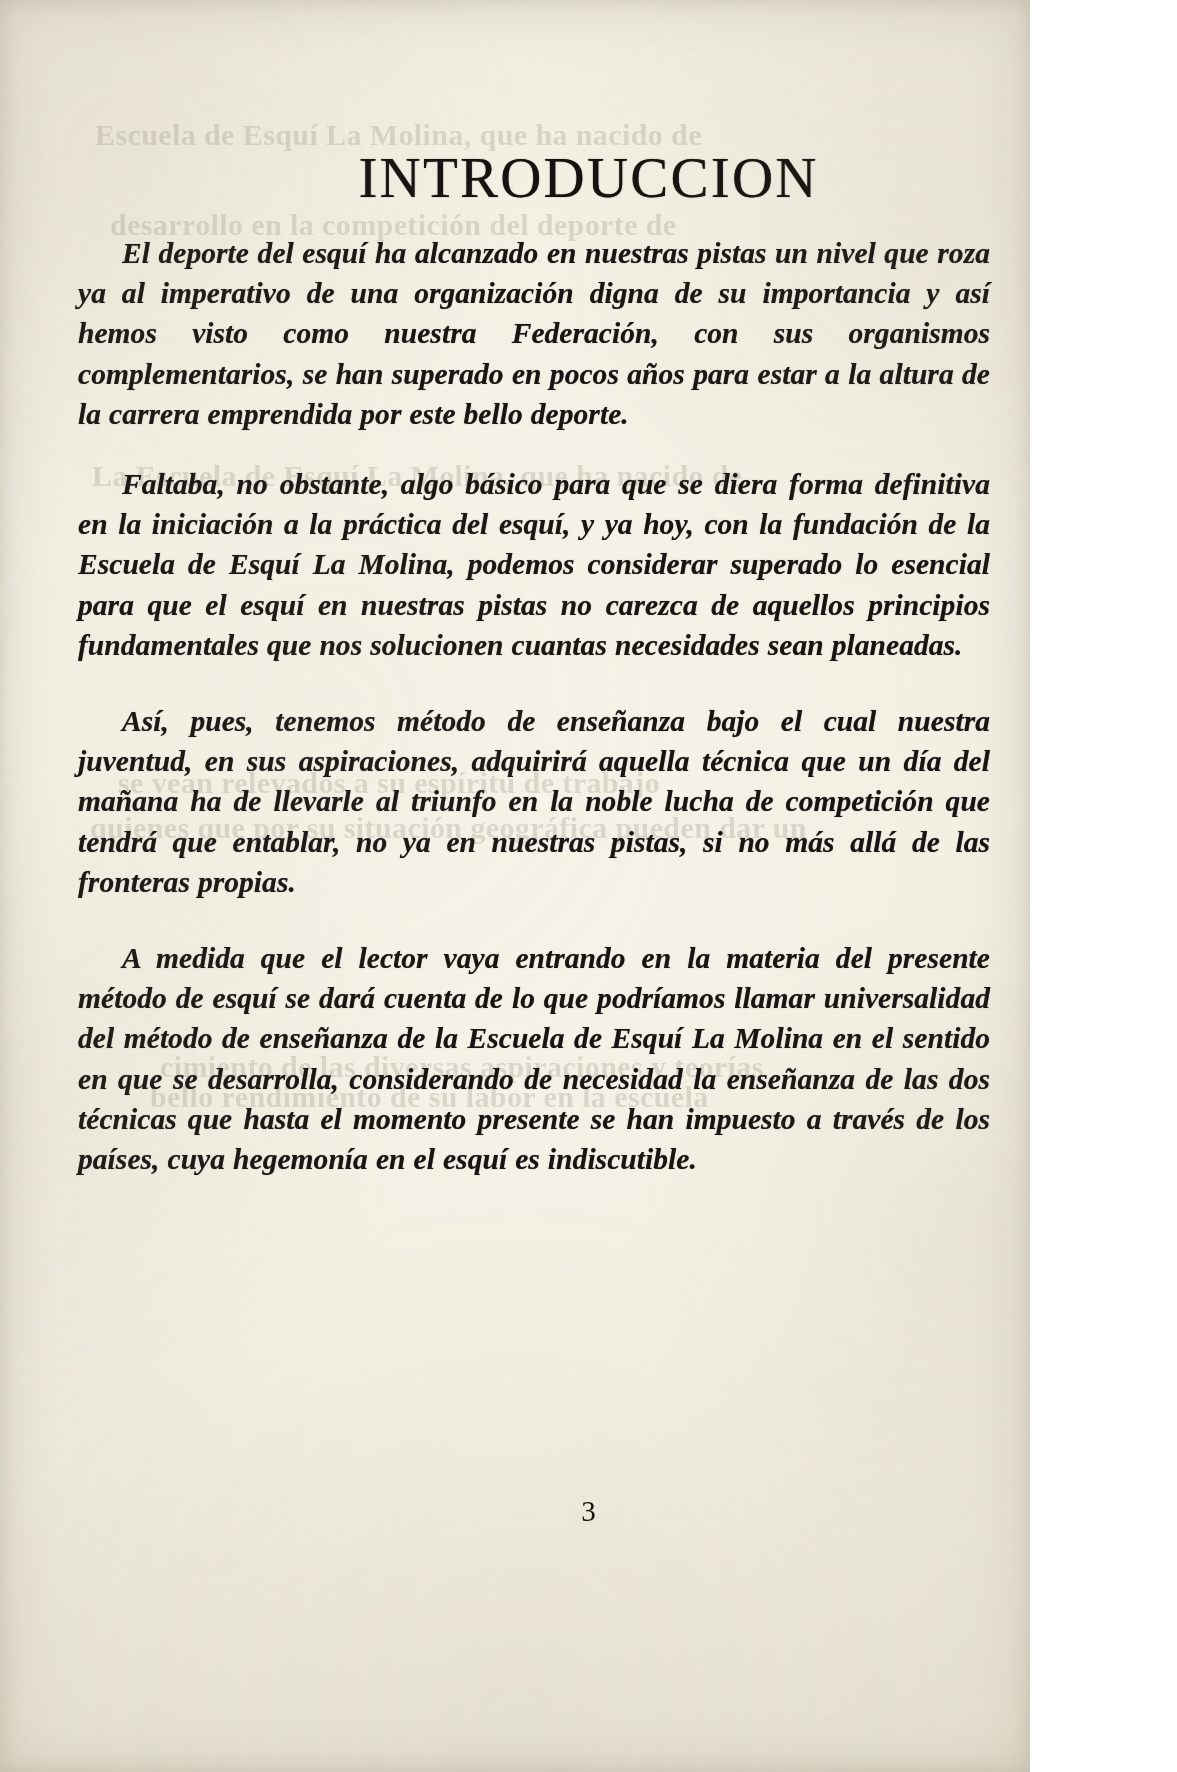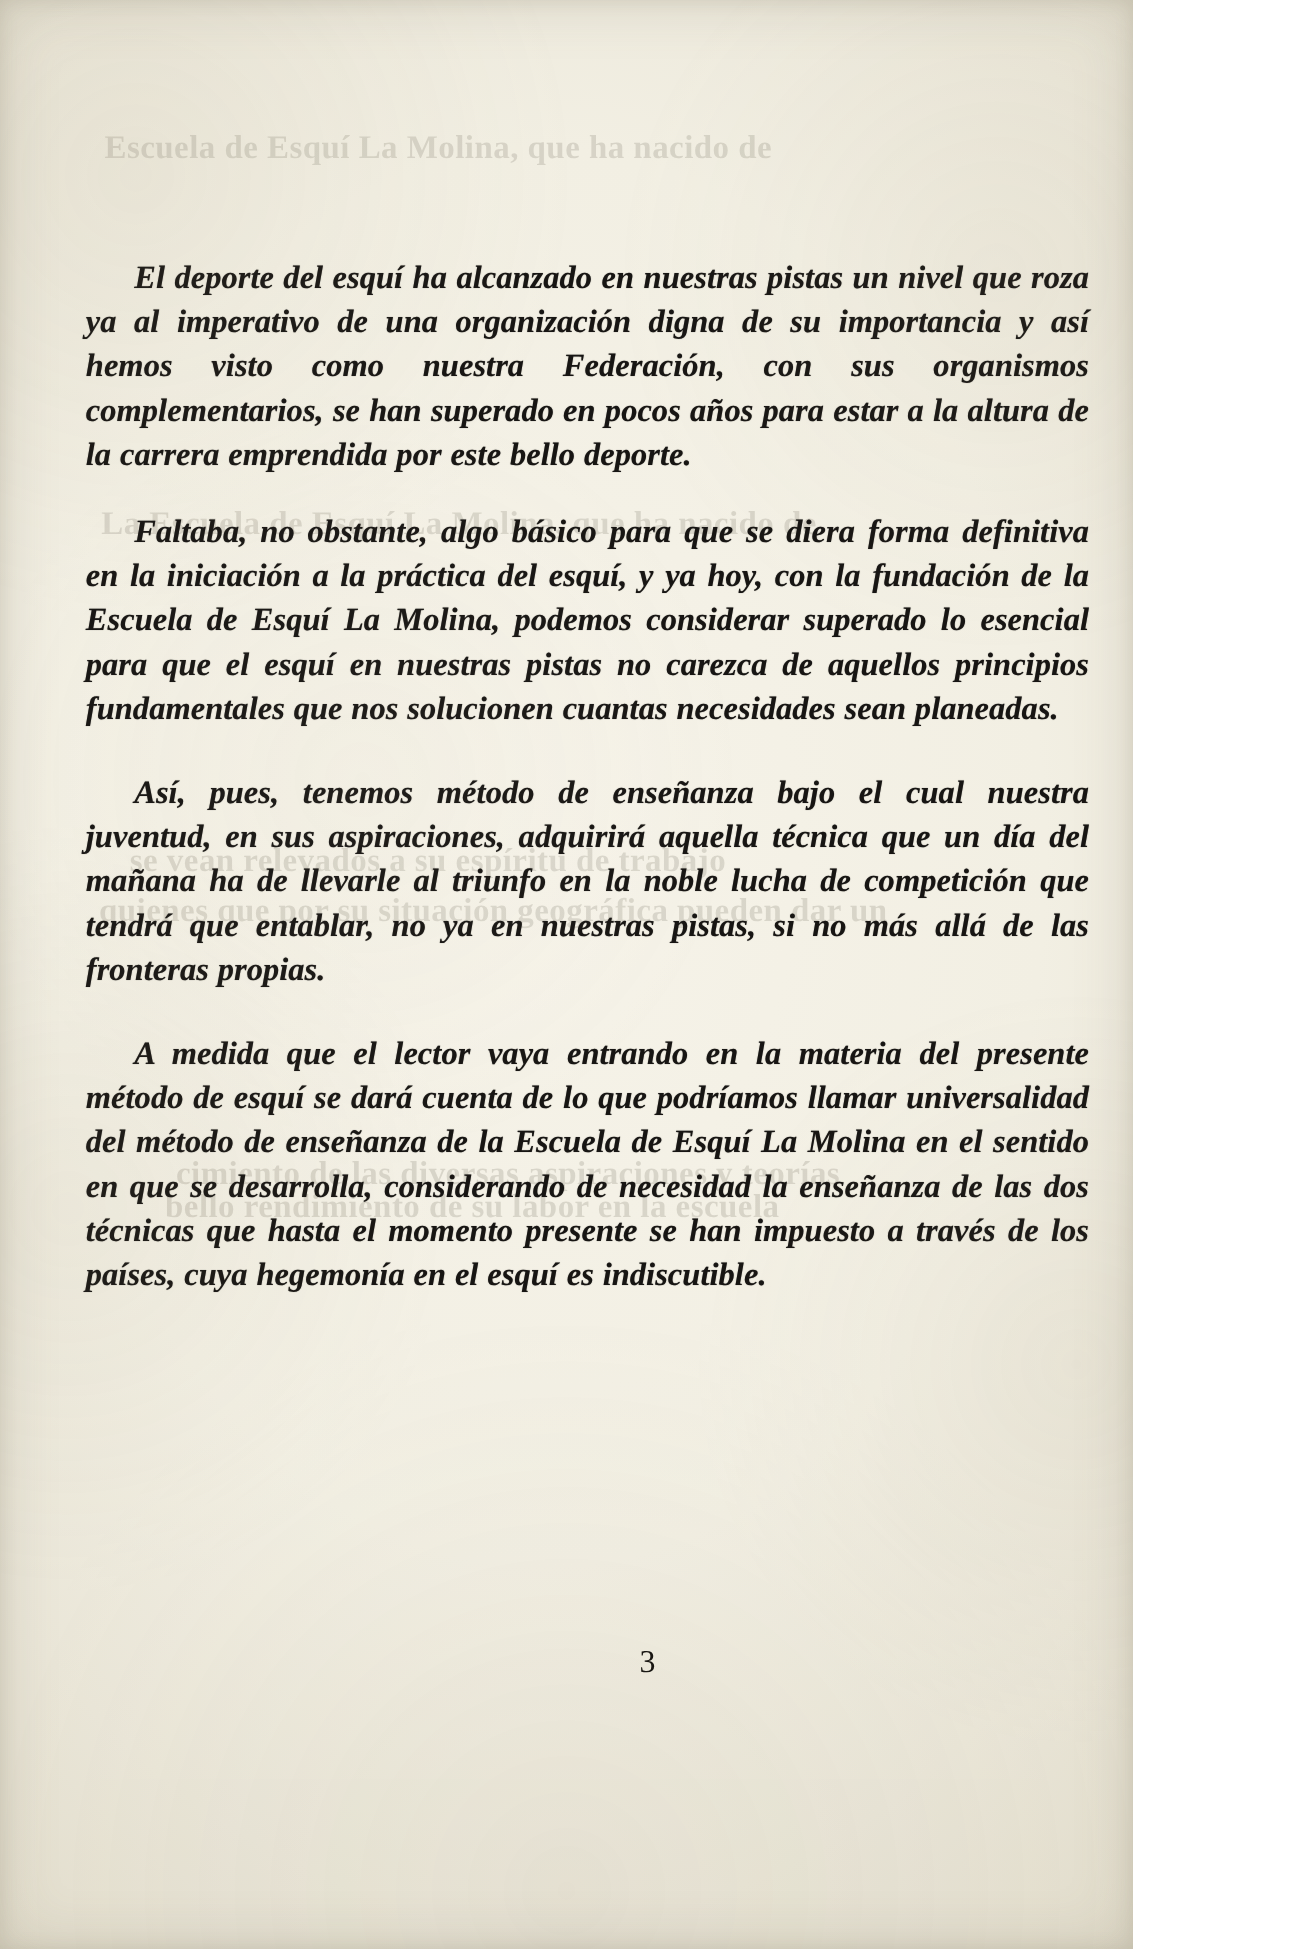--- a/index.html
+++ b/index.html
@@ -125,29 +125,31 @@
     color: #14120f;
   }
 </style>
 </head>
 <body>
 
 <div id="page">
 
   <div id="bleed">
       <div class="bleed-line" style="left: 95px; top: 118px;">Escuela de Esquí La Molina, que ha nacido de</div>
+      <div class="bleed-line" style="left: 110px; top: 208px;">desarrollo en la competición del deporte de</div>
       <div class="bleed-line" style="left: 92px; top: 459px;">La Escuela de Esquí La Molina, que ha nacido de</div>
       <div class="bleed-line" style="left: 118px; top: 766px;">se vean relevados a su espíritu de trabajo</div>
       <div class="bleed-line" style="left: 90px; top: 811px; font-family: Liberation Serif, serif;">quienes que por su situación geográfica pueden dar un</div>
       <div class="bleed-line" style="left: 160px; top: 1050px;">cimiento de las diversas aspiraciones y teorías</div>
       <div class="bleed-line" style="left: 150px; top: 1080px;">bello rendimiento de su labor en la escuela</div>
     </div>
 
   <div id="content">
 
+    <h1 id="title">INTRODUCCION</h1>
 
     <div id="body">
       <p class="para"><span class="indent"></span><span>El deporte del esquí ha alcanzado en nuestras pistas un nivel que roza ya al imperativo de una organización digna de su importancia y así hemos visto como nuestra Federación, con sus organismos complementarios, se han superado en pocos años para estar a la altura de la carrera emprendida por este bello deporte.</span></p>
       <p class="para gap-lg"><span class="indent"></span><span>Faltaba, no obstante, algo básico para que se diera forma definitiva en la iniciación a la práctica del esquí, y ya hoy, con la fundación de la Escuela de Esquí La Molina, podemos considerar superado lo esencial para que el esquí en nuestras pistas no carezca de aquellos principios fundamentales que nos solucionen cuantas necesidades sean planeadas.</span></p>
       <p class="para gap-lg"><span class="indent"></span><span>Así, pues, tenemos método de enseñanza bajo el cual nuestra juventud, en sus aspiraciones, adquirirá aquella técnica que un día del mañana ha de llevarle al triunfo en la noble lucha de competición que tendrá que entablar, no ya en nuestras pistas, si no más allá de las fronteras propias.</span></p>
       <p class="para"><span class="indent"></span><span>A medida que el lector vaya entrando en la materia del presente método de esquí se dará cuenta de lo que podríamos llamar universalidad del método de enseñanza de la Escuela de Esquí La Molina en el sentido en que se desarrolla, considerando de necesidad la enseñanza de las dos técnicas que hasta el momento presente se han impuesto a través de los países, cuya hegemonía en el esquí es indiscutible.</span></p>
     </div>
 
     <div id="folio">3</div>
   </div>

